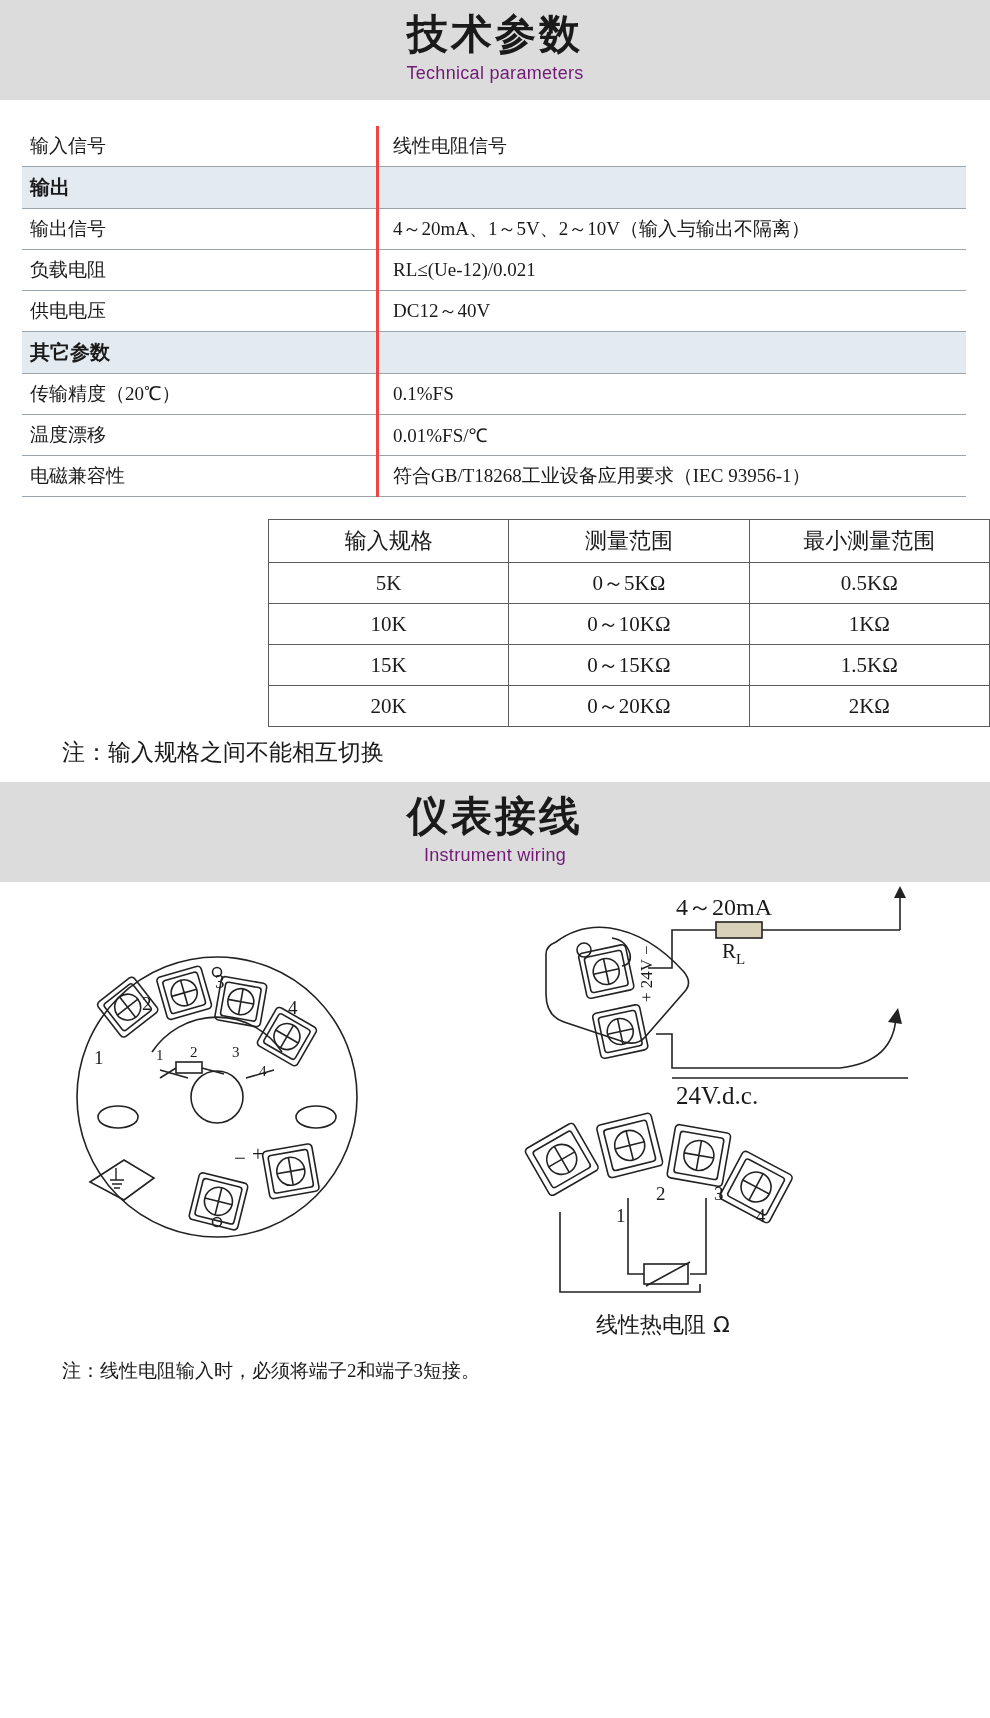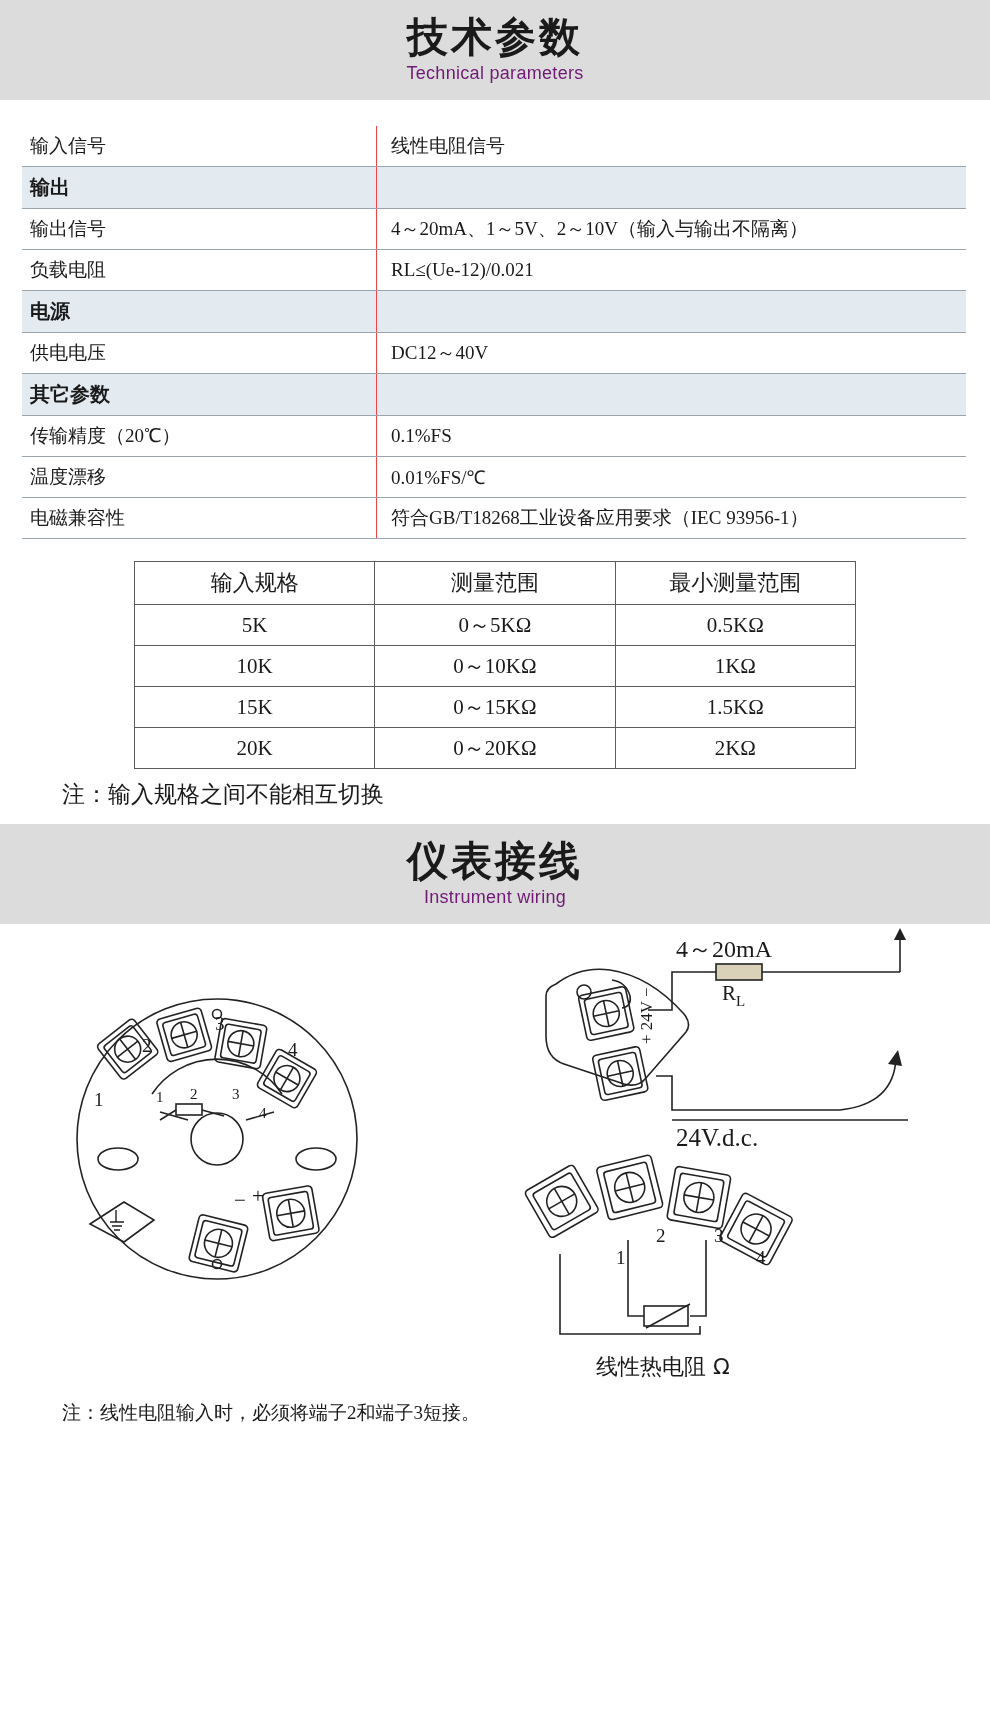--- a/index.html
+++ b/index.html
@@ -12,21 +12,21 @@
   }
   .page{width:990px;position:relative;}
 
   
   .banner{
     background:#dcdcdc;
     text-align:center;
     padding:14px 0 16px 0;
   }
   .banner .cn{
-    font-family:Liberation Serif, serif;
+    font-family:Liberation Mono, monospace;
     font-weight:bold;
     font-size:41px;
     letter-spacing:3px;
     color:#1a1a1a;
     line-height:1.15;
   }
   .banner .en{
     font-family:"Liberation Sans", sans-serif;
     font-size:18px;
     color:#701a75;
@@ -51,27 +51,27 @@
   table.spec td.label{width:340px;}
   table.spec tr.group td{
     background:#e3eaf0;
     font-weight:bold;
     font-family:"DejaVu Sans", sans-serif;
     font-size:20px;
     border-bottom:1px solid #9aa4ad;
   }
   table.spec tr.group td.value{background:#e3eaf0;}
   table.spec td.value{
-    border-left:1px solid #ef4444;
+    border-left:3px solid #ef4444;
     padding-left:14px;
   }
   table.spec tr.first td{border-top:1px solid #9aa4ad;}
 
   
-  .range-wrap{padding:22px 0 0 0;display:flex;justify-content:center;}
+  .range-wrap{padding:22px 0 0 0;display:flex;justify-content:flex-end;}
   table.range{
     border-collapse:collapse;
     width:722px;
     table-layout:fixed;
   }
   table.range th, table.range td{
     border:1px solid #5c5c5c;
     text-align:center;
     font-size:21px;
     padding:6px 2px;
@@ -117,24 +117,20 @@
             <td class="label">输出</td>
             <td class="value"></td>
           </tr>
           <tr class="">
             <td class="label">输出信号</td>
             <td class="value">4～20mA、1～5V、2～10V（输入与输出不隔离）</td>
           </tr>
           <tr class="">
             <td class="label">负载电阻</td>
             <td class="value">RL≤(Ue-12)/0.021</td>
-          </tr>
-          <tr class="group">
-            <td class="label">电源</td>
-            <td class="value"></td>
           </tr>
           <tr class="">
             <td class="label">供电电压</td>
             <td class="value">DC12～40V</td>
           </tr>
           <tr class="group">
             <td class="label">其它参数</td>
             <td class="value"></td>
           </tr>
           <tr class="">

